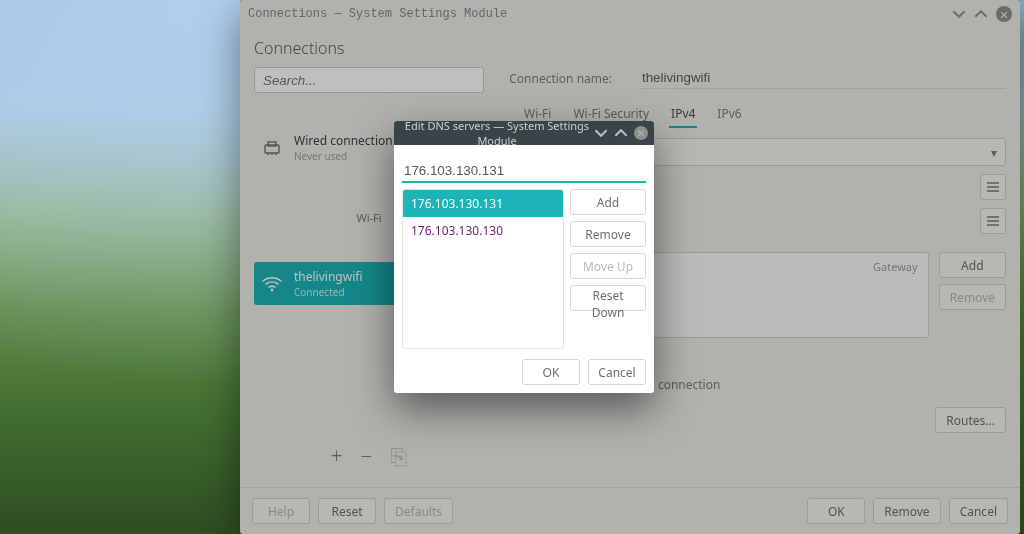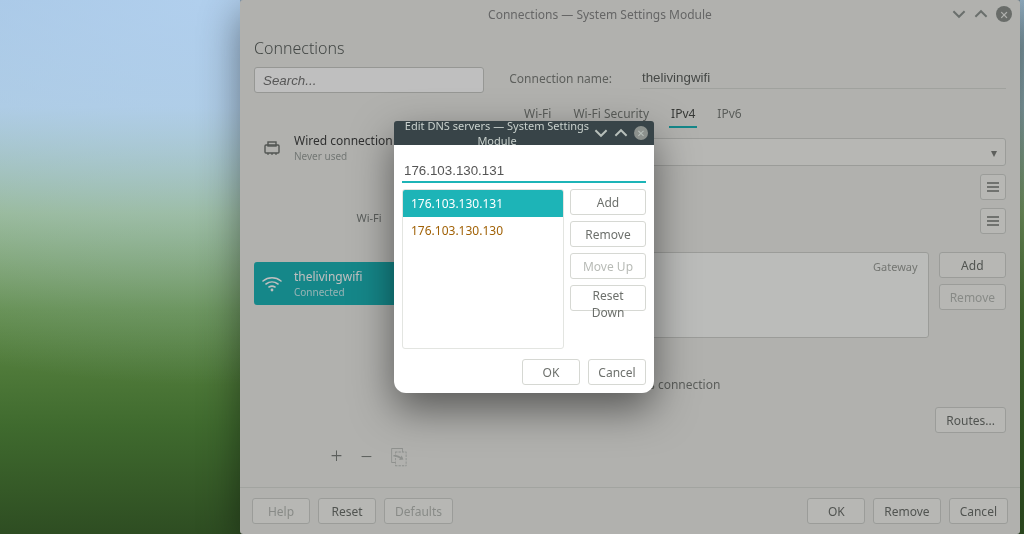--- a/index.html
+++ b/index.html
@@ -19,21 +19,21 @@
       linear-gradient(115deg, rgba(0,0,0,.0) 78%, rgba(50,70,40,.25) 82%, rgba(0,0,0,0) 88%),
       linear-gradient(100deg, rgba(0,0,0,0) 85%, rgba(200,200,190,.35) 88%, rgba(200,200,190,0) 92%);
   }
   
   .window {
     position:absolute; left:240px; top:0; width:780px; height:534px;
     background:#ecede9; border-radius:3px; box-shadow:0 12px 40px rgba(0,0,0,.45);
     display:flex; flex-direction:column;
   }
   .titlebar { height:28px; display:flex; align-items:center; padding:0 8px; color:#6b6f6c; }
-  .titlebar .title { flex:1; text-align:center; font-size:12px; color:#888; }
+  .titlebar .title { flex:1; text-align:left; font-size:12px; color:#888;font-family:Liberation Mono, monospace; }
   .tb-icons { display:flex; gap:8px; align-items:center; }
   .tb-icons span { width:14px; height:14px; display:flex; align-items:center; justify-content:center; color:#8e9491; }
   .tb-icons .close { width:16px; height:16px; border-radius:50%; background:#8c918d; color:#ecede9; font-weight:600; font-size:11px; }
   .app-title { font-size:16px; font-weight:300; color:#5a5f5c; margin:9px 14px 8px; }
   .body { flex:1; display:flex; gap:18px; padding:0 14px 8px; min-height:0; }
   .sidebar { width:230px; display:flex; flex-direction:column;gap:33px; }
   .search-input { height:26px; padding:4px 8px; border:1px solid #c8cac6; background:#fff; border-radius:3px; color:#999; outline:none; font-style:italic; }
   .sec-header { font-size:11px; color:#7a7e7b; text-align:center; margin:8px 0 4px; }
   .conn-item { display:flex; gap:10px; padding:6px 6px; border-radius:3px; align-items:center; }
   .conn-item .cname { font-size:12px; }
@@ -61,32 +61,32 @@
   .btn, button { font:inherit; }
   .btn { height:26px; min-width:58px; border:1px solid #cfd1cd; border-radius:3px; background:#f4f5f1; color:#6d706c; padding:0 10px; cursor:pointer; }
   .btn.disabled { color:#b6b9b4; }
   .checkbox { display:flex; align-items:center; gap:8px; color:#7b7e7a; margin-top:28px; }
   .checkbox .box { width:14px; height:14px; border:1.5px solid #9a9d98; border-radius:2px; }
   .routes { display:flex; justify-content:flex-end; margin-top:14px; }
   .footer { display:flex; gap:8px; align-items:center; padding:10px 12px; border-top:1px solid #d9dbd6; }
   .footer .spacer { flex:1; }
   
   .dim { position:absolute; left:240px; top:0; width:780px; height:534px; background:rgba(0,0,0,.25); }
-  .modal { position:absolute; left:394px; top:121px; width:260px; background:#fff; border-radius:12px; box-shadow:0 16px 40px rgba(0,0,0,.5); }
+  .modal { position:absolute; left:394px; top:121px; width:260px; background:#fff; border-radius:3px; box-shadow:0 16px 40px rgba(0,0,0,.5); }
   .modal .mti { height:24px; display:flex; align-items:center; padding:0 6px; background:#384448; color:#dfe3e0; border-radius:3px 3px 0 0; font-size:11px; }
   .modal .mti .mt { flex:1; text-align:center; color:#c9d1cd; }
   .modal .mti .mic { display:flex; gap:6px; align-items:center; }
   .modal .mti .mic span { width:14px; height:14px; display:flex; align-items:center; justify-content:center; color:#b7bfba; }
   .modal .mti .mclose { width:14px; height:14px; border-radius:50%; background:#8c918d; color:#ecede9; font-size:10px; font-weight:700; }
   .minner { padding:14px 8px 8px; }
   .minput-wrap { position:relative; margin-bottom:6px; }
   .minput { width:100%; border:none; outline:none; border-bottom:2px solid #1db4b7; height:24px; padding:2px 2px; color:#555; }
   .mcols { display:flex; gap:6px; }
   .mlist { flex:1; border:1px solid #e3e5e1; border-radius:3px; min-height:160px; overflow:hidden; }
-  .mlist div { padding:5px 8px; color:#a16207; }
+  .mlist div { padding:5px 8px; color:#701a75; }
   .mlist .sel { background:#1db4b7; color:#fff; }
   .mbtns { width:76px; display:flex; flex-direction:column; gap:6px; }
   .mbtn { height:26px; border:1px solid #d6d8d3; border-radius:3px; background:#fff; color:#6d706c; width:100%; cursor:pointer; }
   .mbtn.disabled { color:#b8bbb6; }
   .mfooter { display:flex; gap:8px; justify-content:flex-end; margin-top:10px; }
   svg { display:block; }
 </style>
 </head>
 <body>
 

